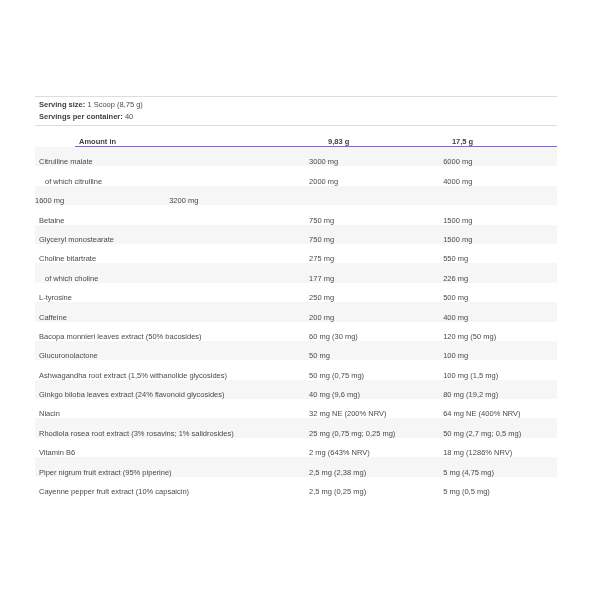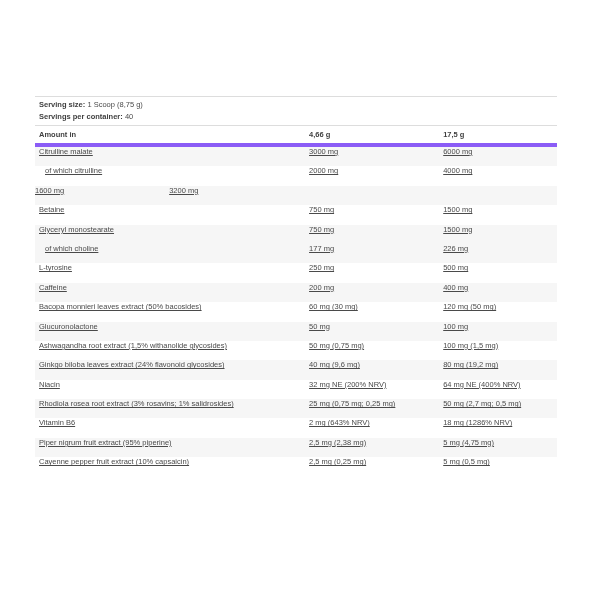--- a/index.html
+++ b/index.html
@@ -20,31 +20,31 @@
   .serving-box {
     border-top: 1px solid #ddddddd9;
     border-top: 1px solid #dddddd;
     border-bottom: 1px solid #dddddd;
     padding: 2px 0 2px 4px;
   }
   .serving-line { line-height: 12px; white-space: nowrap; }
   .serving-line b { font-weight: bold; color: #3f3f3f; }
   .hdr-row {
     display: flex;
-    align-items: center;
+    align-items: flex-end;
     height: 21px;
     font-weight: bold;
     color: #3f3f3f;
-    border-bottom: 4px solid #8b5cf6;
+    border-bottom: 1px solid #8b5cf6;
+    margin-left: 40px;
   }
   .row {
     display: flex;
-    align-items: flex-start;
+    align-items: flex-end;
     height: 19.4px;
-    text-decoration: underline;
   }
   .row.alt { background: #f6f6f6; }
   .col1 { width: 52.5%; padding-left: 4px; }
   .col1.indent { padding-left: 10px; }
   .col2 { width: 25.7%; }
   .col3 { flex: 1; }
   .cell { white-space: nowrap; overflow: hidden; }
 </style>
 </head>
 <body>
@@ -57,21 +57,21 @@
       <span>1 Scoop (8,75 g)</span>
     </div>
     <div class="serving-line">
       <b>Servings per container:</b>
       <span>40</span>
     </div>
   </div>
 
   <div class="hdr-row">
     <div class="col1 cell">Amount in</div>
-    <div class="col2 cell">4,66 g</div>
+    <div class="col2 cell">9,83 g</div>
     <div class="col3 cell">17,5 g</div>
   </div>
 
   <div>
       <div class="row alt">
         <div class="col1 cell">Citrulline malate</div>
         <div class="col2 cell">3000 mg</div>
         <div class="col3 cell">6000 mg</div>
       </div>
       <div class="row">
@@ -85,20 +85,25 @@
       </div>
       <div class="row">
         <div class="col1 cell">Betaine</div>
         <div class="col2 cell">750 mg</div>
         <div class="col3 cell">1500 mg</div>
       </div>
       <div class="row alt">
         <div class="col1 cell">Glyceryl monostearate</div>
         <div class="col2 cell">750 mg</div>
         <div class="col3 cell">1500 mg</div>
+      </div>
+      <div class="row">
+        <div class="col1 cell">Choline bitartrate</div>
+        <div class="col2 cell">275 mg</div>
+        <div class="col3 cell">550 mg</div>
       </div>
       <div class="row alt">
         <div class="col1 cell indent">of which choline</div>
         <div class="col2 cell">177 mg</div>
         <div class="col3 cell">226 mg</div>
       </div>
       <div class="row">
         <div class="col1 cell">L-tyrosine</div>
         <div class="col2 cell">250 mg</div>
         <div class="col3 cell">500 mg</div>

